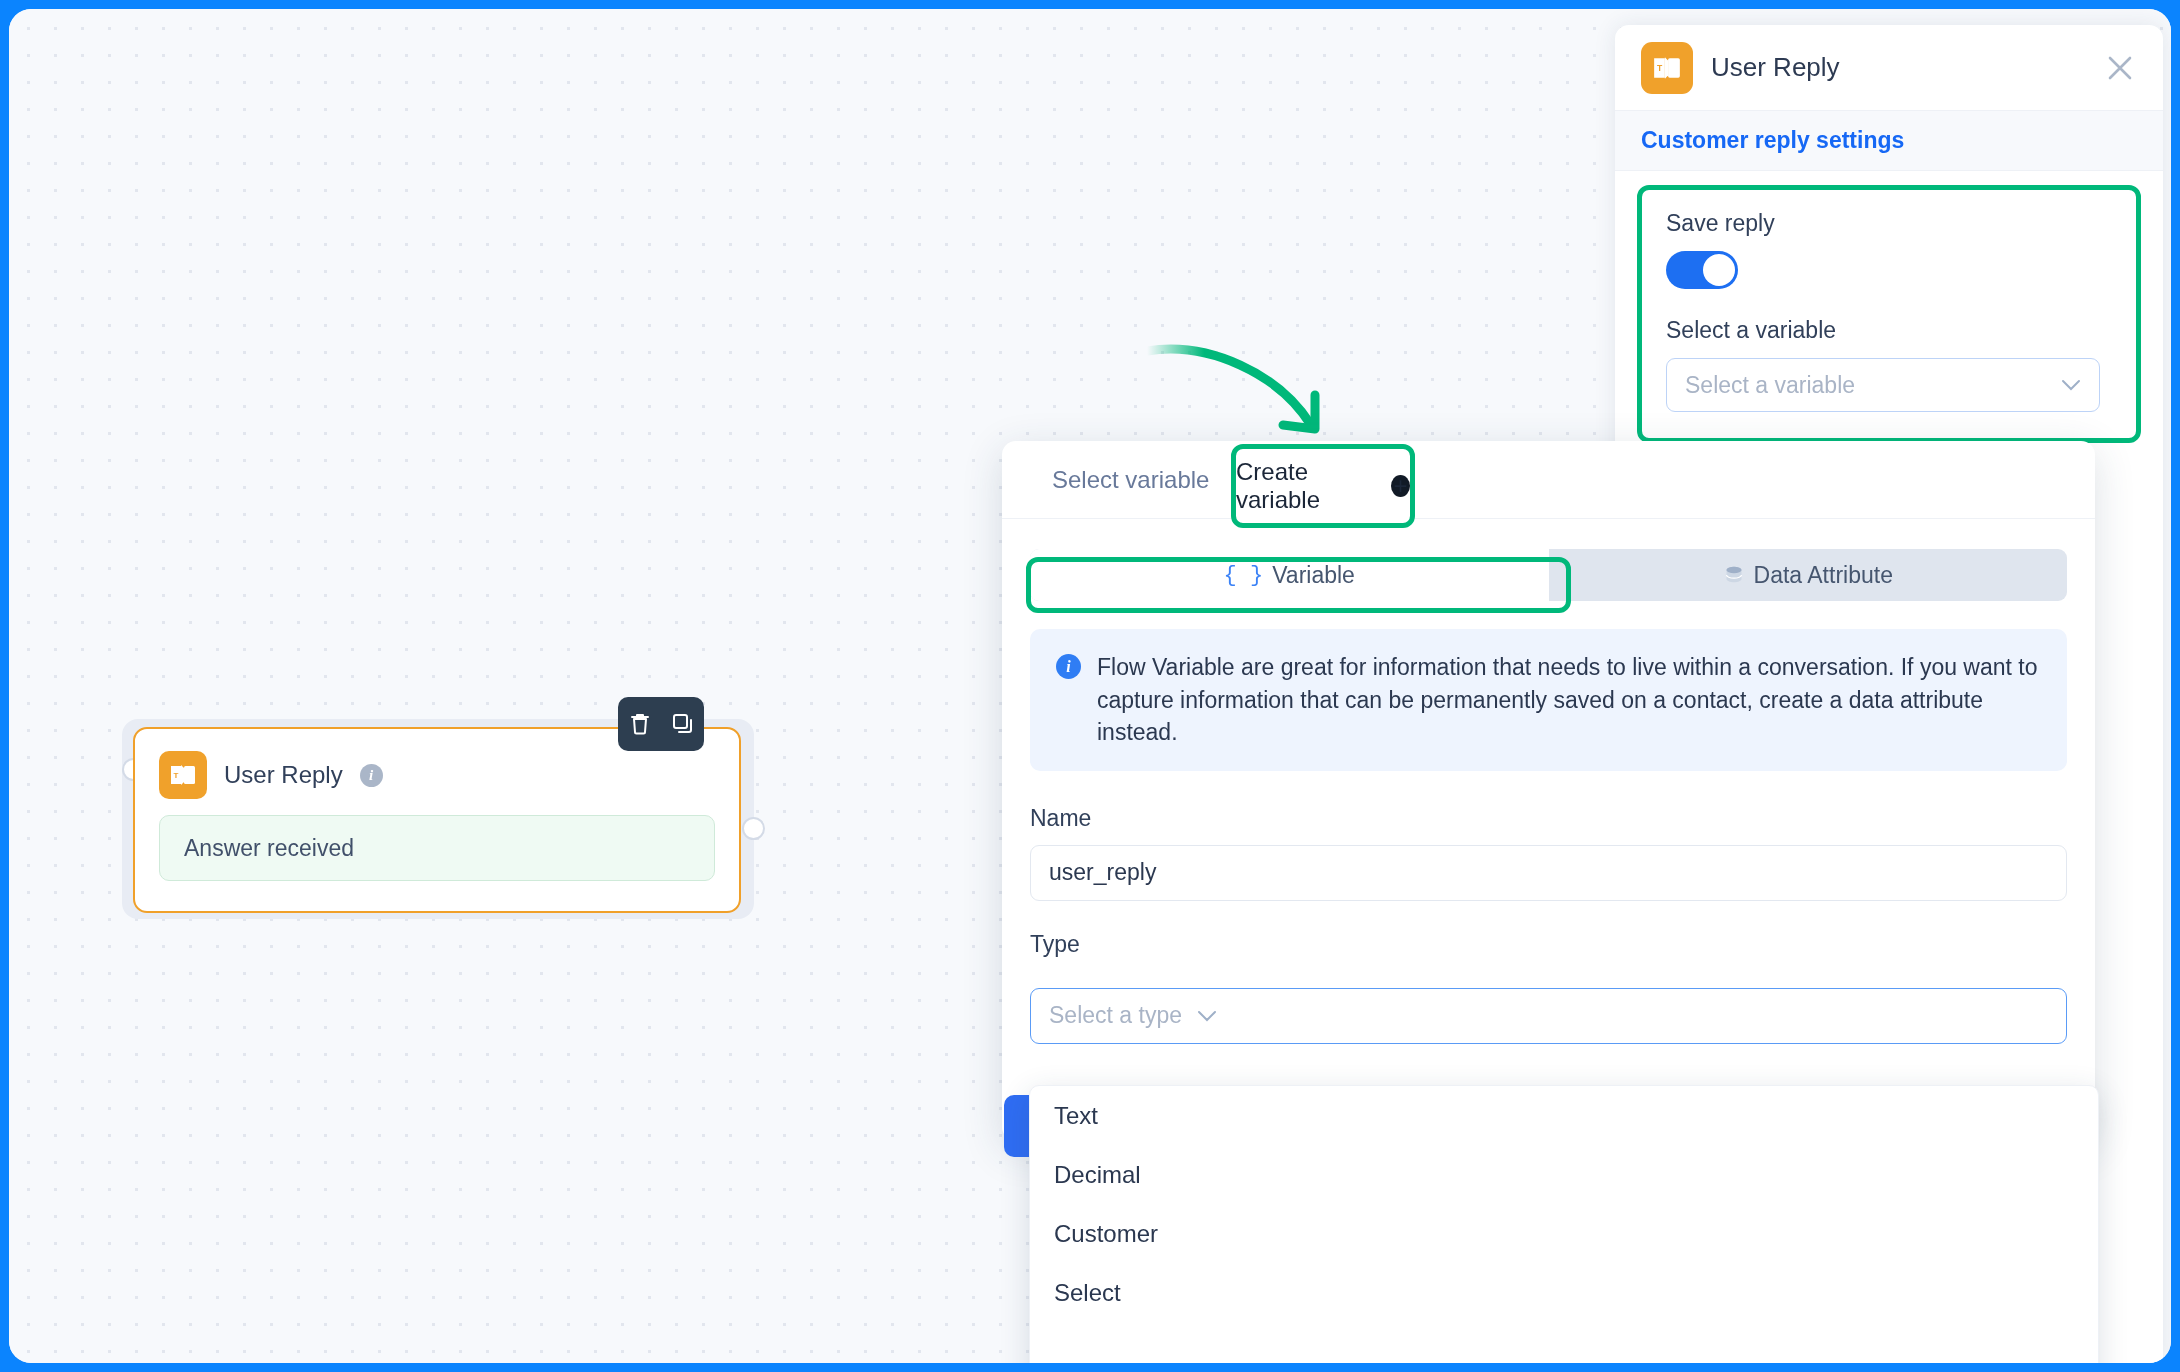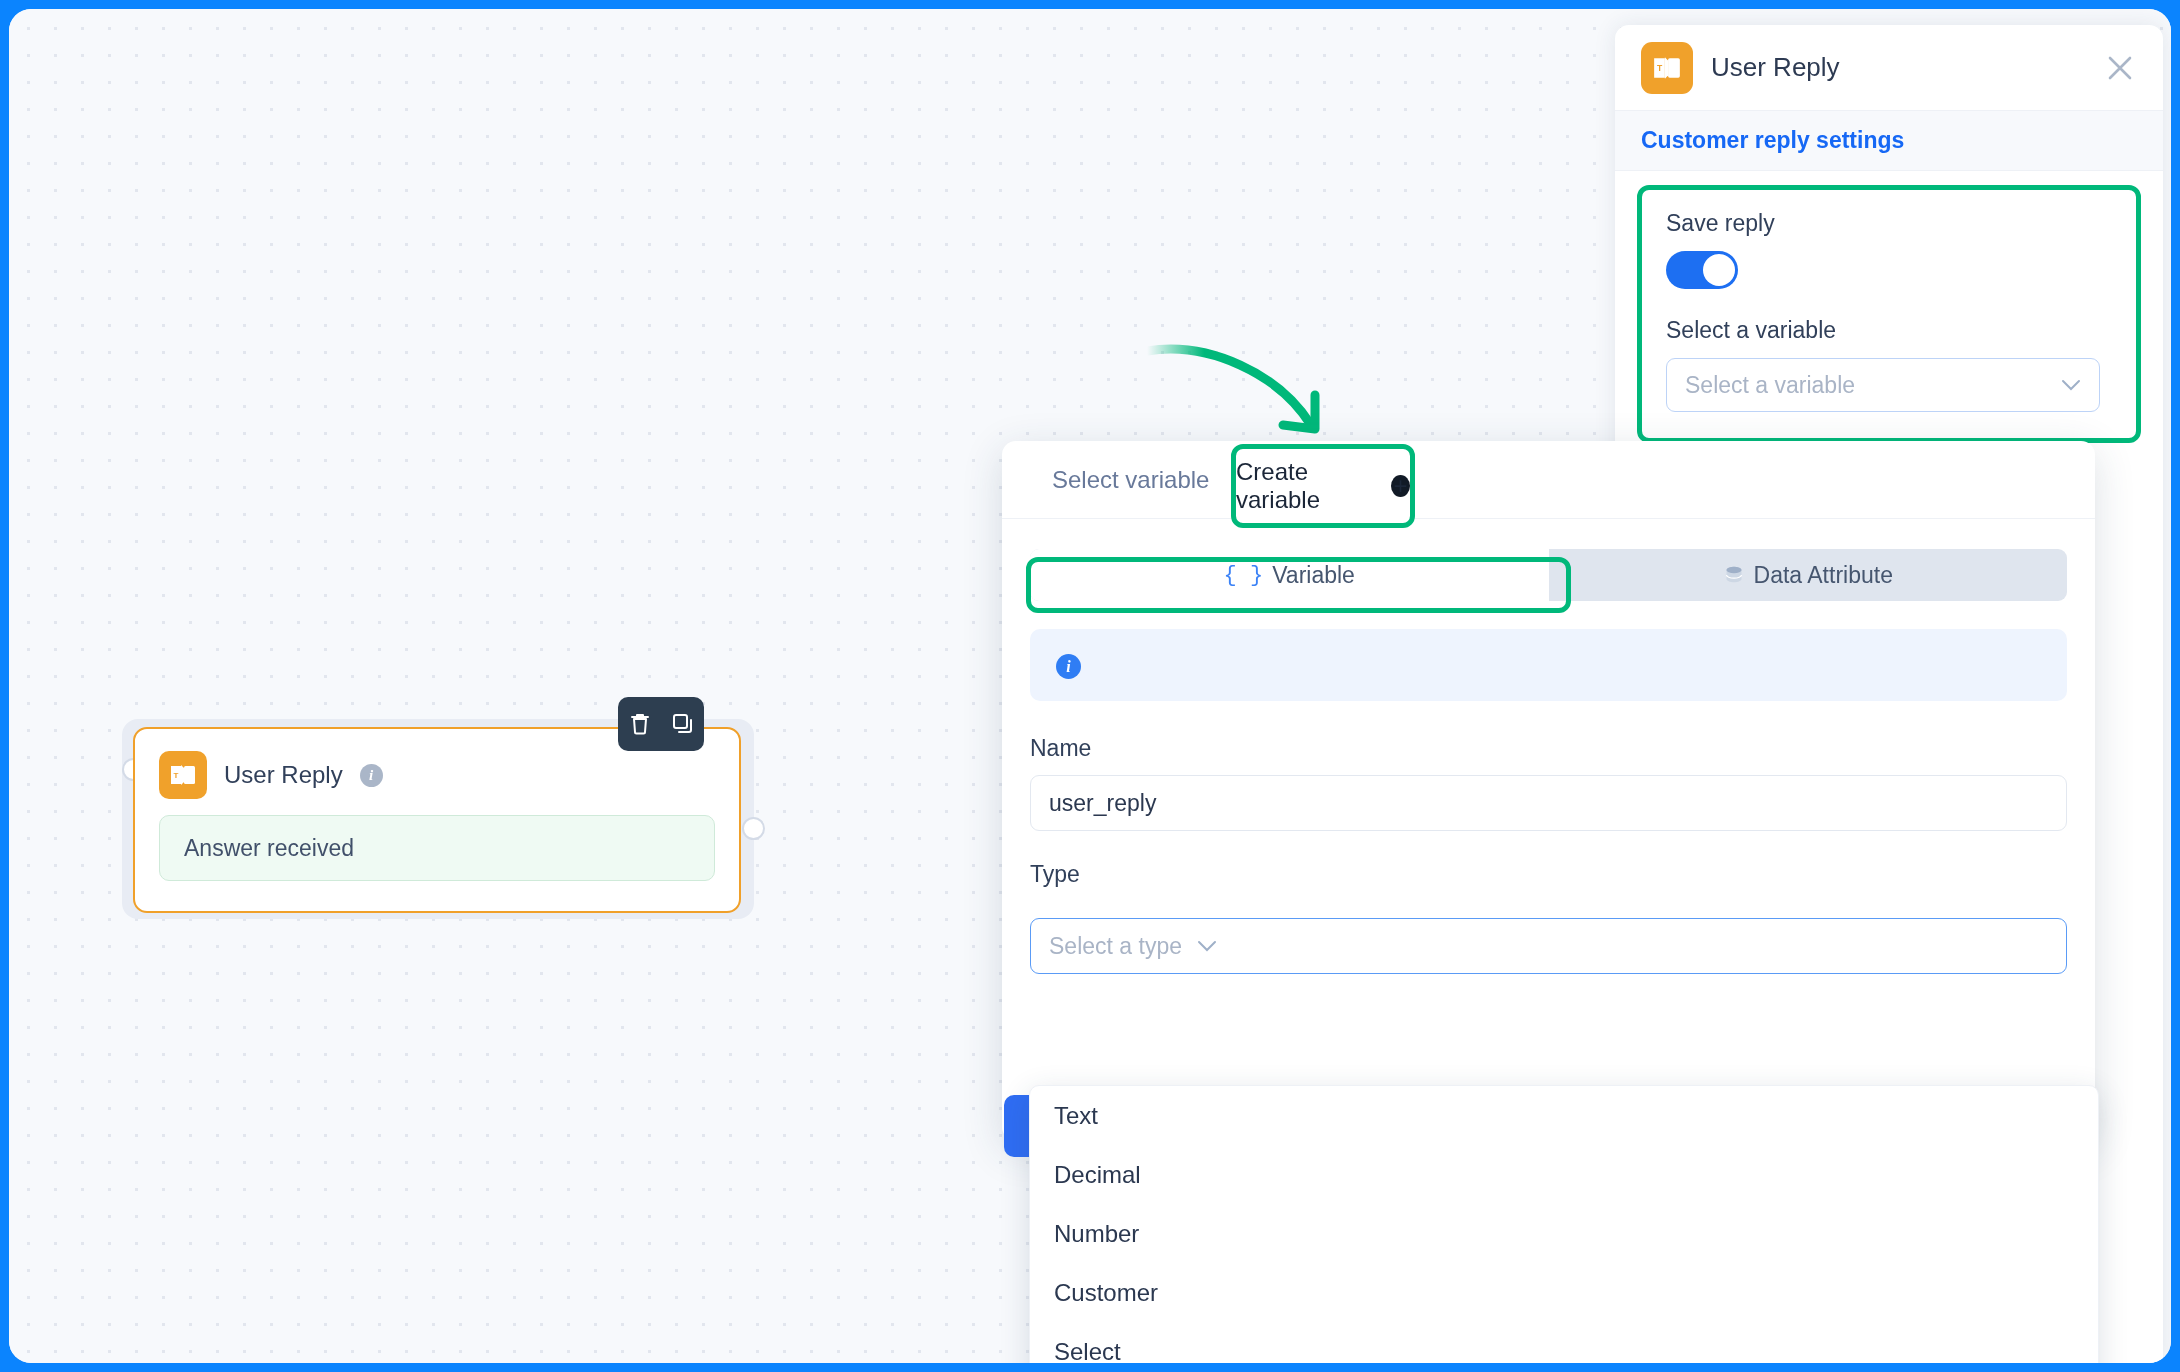--- a/index.html
+++ b/index.html
@@ -307,20 +307,21 @@
           <path d="M3.5 6 v9 c0 1.8 3.4 3.2 7.5 3.2 s7.5 -1.4 7.5 -3.2 v-9" fill="#cdd7e4"></path>
           <ellipse cx="11" cy="6" rx="7.5" ry="3.2" fill="#9fb0c8"></ellipse>
           <path d="M3.5 11 c0 1.8 3.4 3.2 7.5 3.2 s7.5 -1.4 7.5 -3.2" stroke="#ffffff" stroke-width="1.3" fill="none"></path>
         </svg>
         <span>Data Attribute</span>
       </div>
     </div>
 
     <div class="info-banner">
       <div class="i-circle">i</div>
+      <div class="info-text">Flow Variable are great for information that needs to live within a conversation. If you want to capture information that can be permanently saved on a contact, create a data attribute instead.</div>
     </div>
 
     <div class="form">
       <div class="form-label">Name</div>
       <div class="text-input">user_reply</div>
 
       <div class="form-label" style="margin-top:30px;">Type</div>
       <div class="type-select">
         <span class="ph">Select a type</span>
         <svg class="chev" viewBox="0 0 20 12">
@@ -335,18 +336,17 @@
   <div class="tab-create">
     <span>Create variable</span>
     <span class="plus-dot">+</span>
   </div>
 
   <div class="save-btn"></div>
 
   <div class="dropdown">
     <div class="dd-item">Text</div>
     <div class="dd-item">Decimal</div>
-    <div class="dd-item">Number</div>
     <div class="dd-item">Customer</div>
     <div class="dd-item">Select</div>
   </div>
 
 </div>
 
 </body></html>

